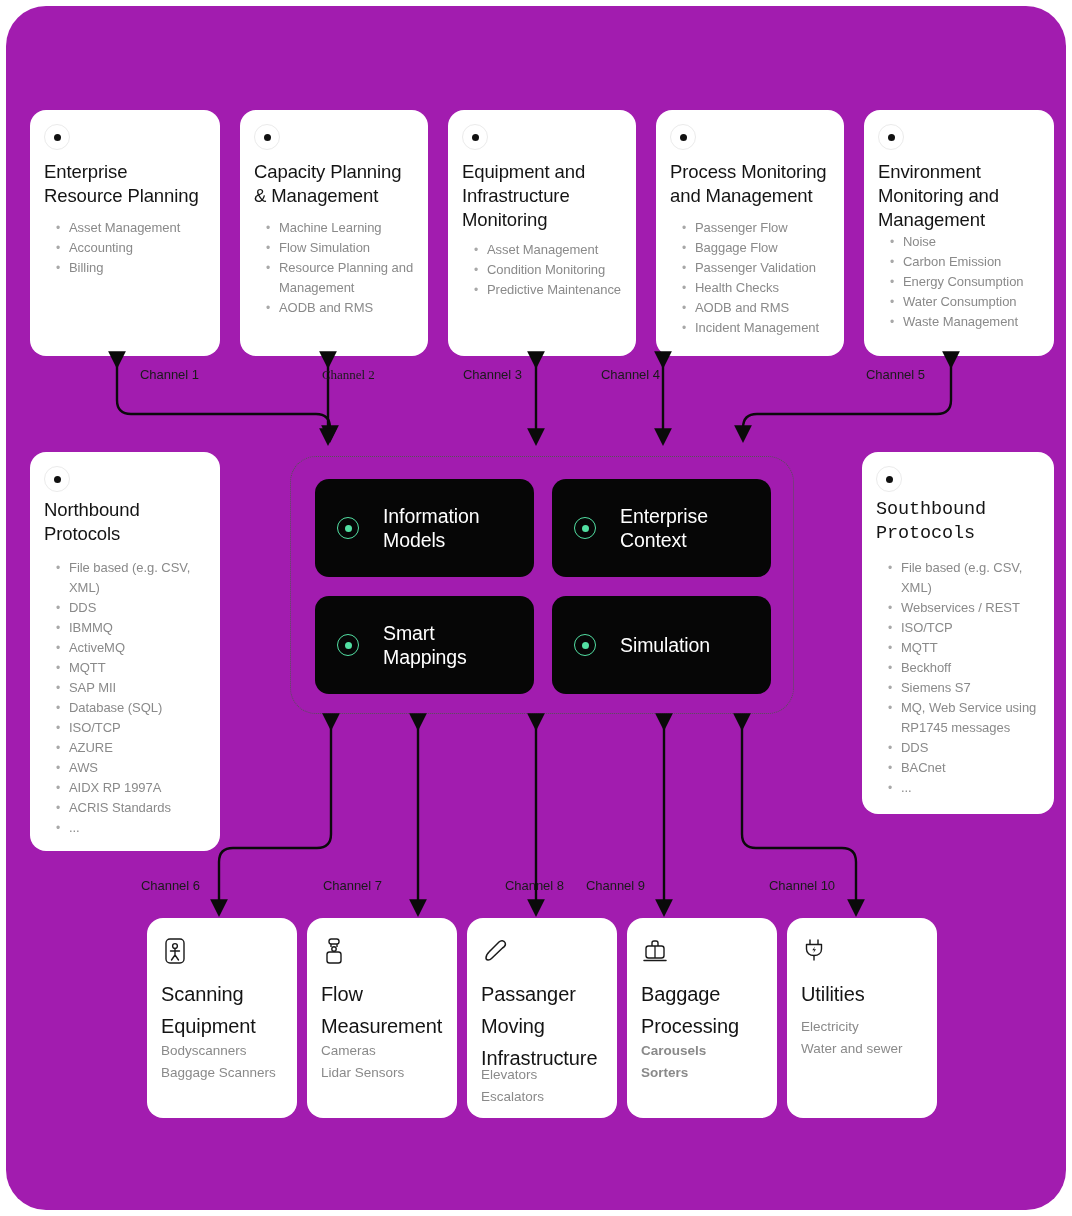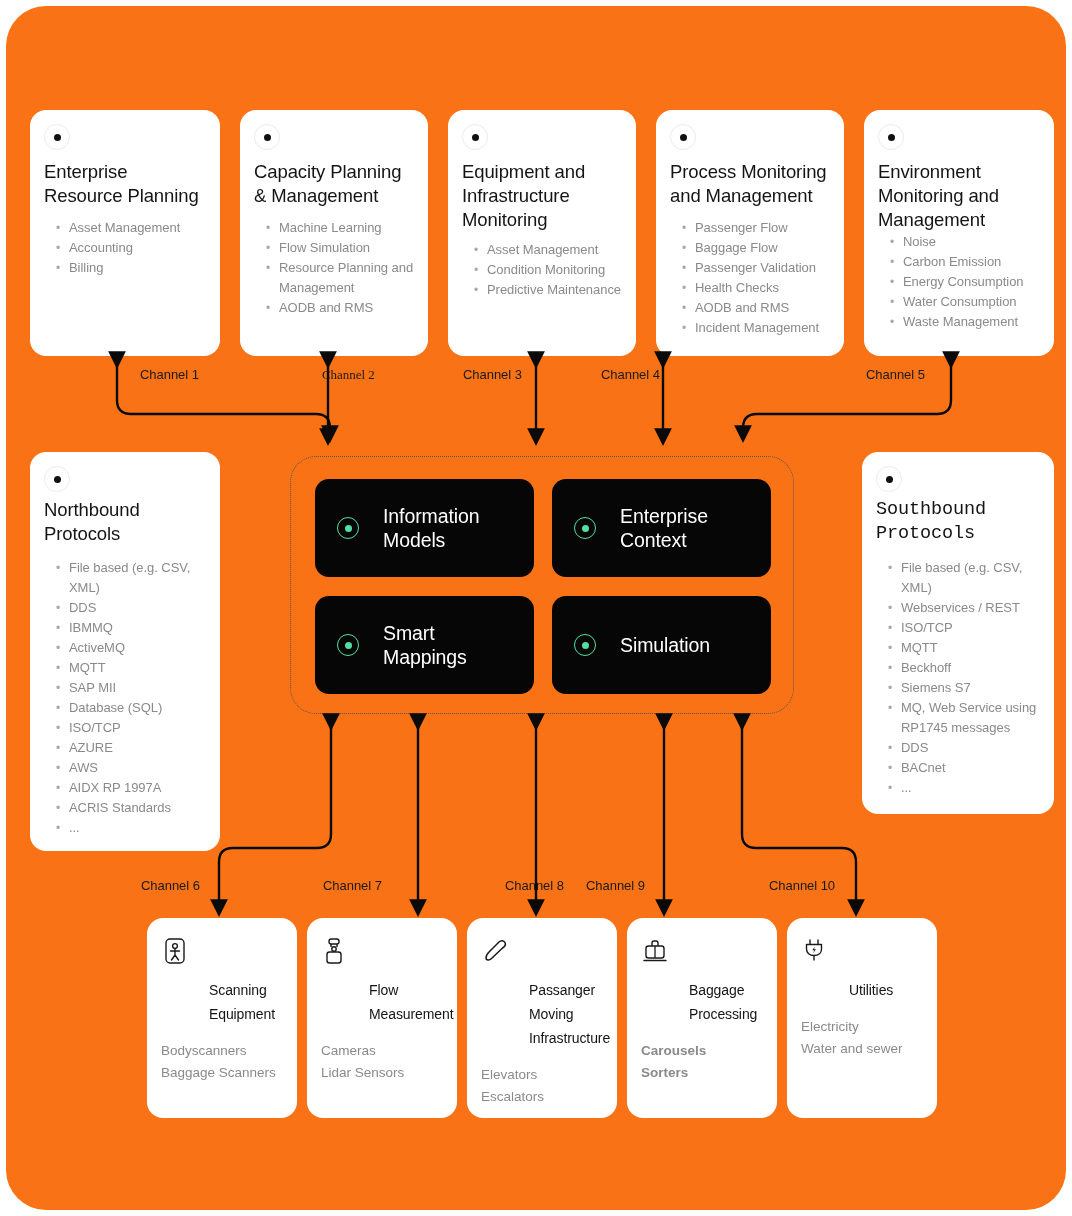--- a/index.html
+++ b/index.html
@@ -6,21 +6,21 @@
   html, body {
     width: 1072px; height: 1216px;
     background: #ffffff;
     font-family: "Liberation Sans", sans-serif;
     overflow: hidden;
   }
   #canvas {
     position: absolute;
     left: 6px; top: 6px;
     width: 1060px; height: 1204px;
-    background: #f97316;
+    background: #a21caf;
     border-radius: 40px;
   }
 
   
   .card {
     position: absolute;
     background: #ffffff;
     border-radius: 16px;
   }
   .badge {
@@ -124,25 +124,24 @@
     letter-spacing: -0.1px;
   }
 
   
   .bot-card { top: 912px; height: 200px; }
   .bot-icon { position: absolute; left: 14px; top: 18px; width: 34px; height: 34px; }
   .b-title {
     position: absolute;
     left: 14px; top: 60px;
     right: 8px;
-    font-size: 14px;
-    line-height: 24px;
+    font-size: 20px;
+    line-height: 32px;
     color: #141414;
     letter-spacing: -0.1px;
-    margin-left: 48px;
   }
 
   
   #wires { position: absolute; left: 0; top: 0; width: 1072px; height: 1216px; pointer-events: none; }
   .ch-label {
     position: absolute;
     font-size: 13px;
     color: #1a1a1a;
     white-space: nowrap;
     letter-spacing: -0.05px;

